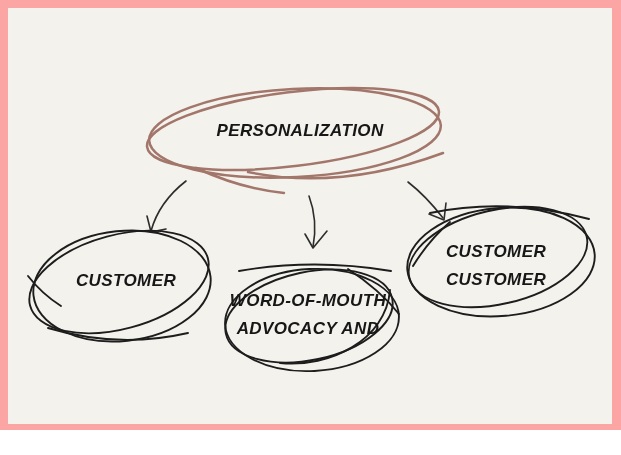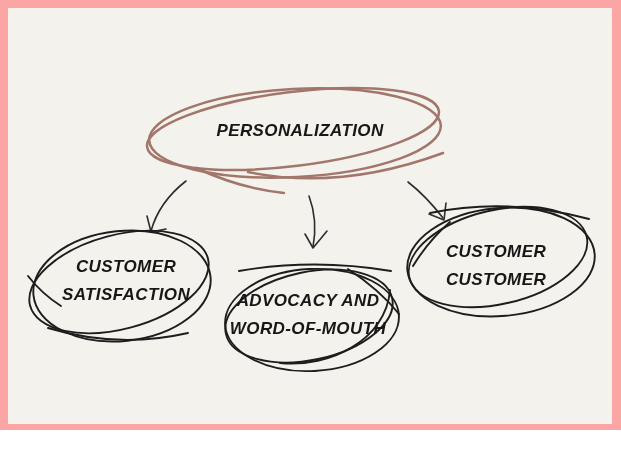--- a/index.html
+++ b/index.html
@@ -101,25 +101,24 @@
       </g>
     </g>
   </svg>
 
   <div class="label" style="left:300px; top:131px;">
     <span class="line">PERSONALIZATION</span>
   </div>
 
   <div class="label" style="left:126px; top:281px;">
     <span class="line">CUSTOMER</span>
-    <span class="line">SATISFACTION</span>
   </div>
 
   <div class="label" style="left:308px; top:315px;">
+    <span class="line">WORD-OF-MOUTH</span>
     <span class="line">ADVOCACY AND</span>
-    <span class="line">WORD-OF-MOUTH</span>
   </div>
 
   <div class="label" style="left:496px; top:266px;">
     <span class="line">CUSTOMER</span>
     <span class="line">CUSTOMER</span>
   </div>
 </div>
 
 </body></html>

